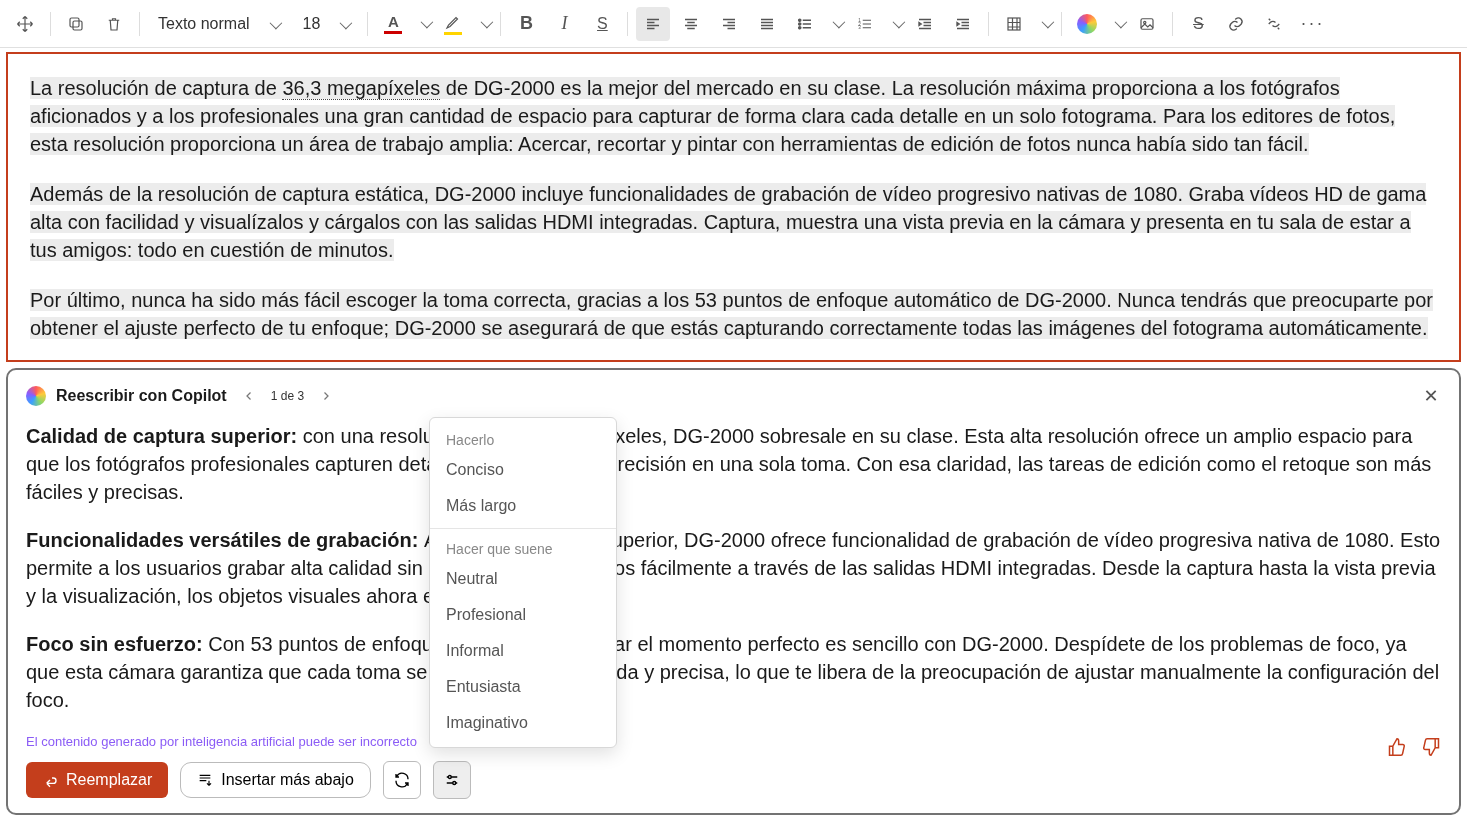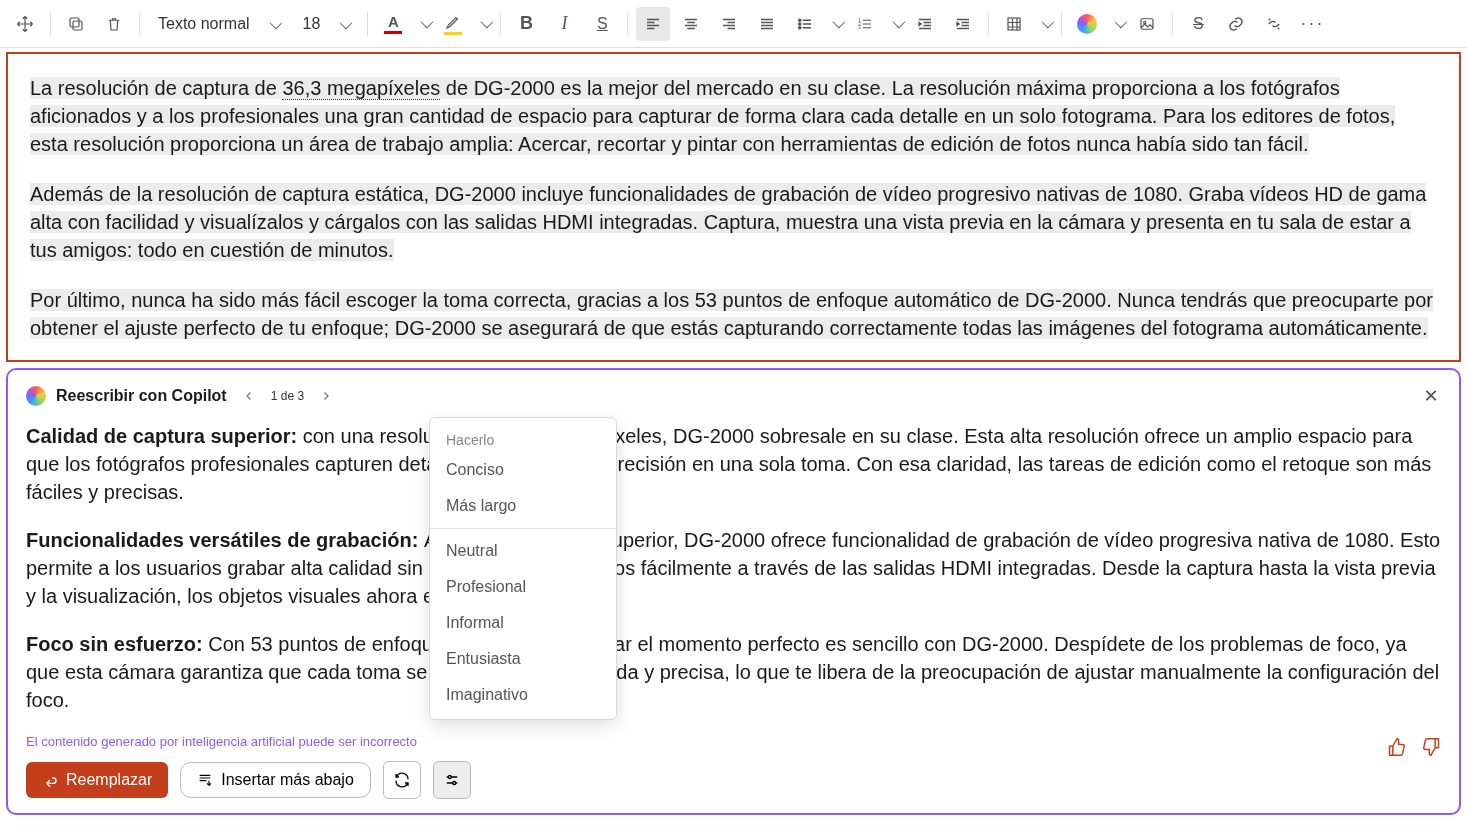--- a/index.html
+++ b/index.html
@@ -14,21 +14,21 @@
     .chev::after { content: ''; display: inline-block; width: 8px; height: 8px; border-right: 1.5px solid #666; border-bottom: 1.5px solid #666; transform: rotate(45deg) translateY(-2px); margin-left: 4px; }
     .icon-svg { width: 18px; height: 18px; }
 
     
     .doc-area { border: 2px solid #c43e1c; margin: 4px 6px; padding: 20px 22px 18px 22px; }
     .doc-area p { font-size: 20px; line-height: 1.4; margin-bottom: 22px; }
     .hl { background: #ececec; }
     .link { border-bottom: 1px dotted #444; text-align: center; }
 
     
-    .copilot { margin: 6px; border: 2px solid #8b5cf6; border-radius: 10px; padding: 14px 18px 14px 18px; position: relative; }
+    .copilot { margin: 6px; border: 2px solid #737373; border-radius: 10px; padding: 14px 18px 14px 18px; position: relative; }
     .cp-header { display: flex; align-items: center; gap: 10px; margin-bottom: 14px; }
     .cp-title { font-weight: 600; font-size: 16px; }
     .cp-nav { width: 24px; height: 24px; display:flex; align-items:center; justify-content:center; color:#777; cursor:pointer; }
     .cp-counter { font-size: 12px; color: #333; }
     .cp-close { position: absolute; right: 14px; top: 12px; width: 28px; height: 28px; display:flex; align-items:center; justify-content:center; cursor:pointer; color:#555; font-size: 18px; }
     .cp-body p { font-size: 20px; line-height: 1.4; margin-bottom: 20px; }
     .cp-body strong { font-weight: 600; }
     .cp-disc { font-size: 13px; color: #8b5cf6; margin-top: 4px; }
     .cp-footer { display:flex; align-items:center; gap: 12px; margin-top: 12px; }
     .btn-primary { background:#c43e1c; color:#fff; border:none; border-radius:6px; padding: 9px 16px; font-size:16px; display:flex; align-items:center; gap:8px; cursor:pointer; }
@@ -247,19 +247,20 @@
           <circle cx="15" cy="16" r="2" fill="#fff"></circle>
         </svg>
     </button>
   </div>
 
   <div class="tone-menu">
     <div class="tone-section">Hacerlo</div>
     <div class="tone-item">Conciso</div>
     <div class="tone-item">Más largo</div>
     <div class="tone-div"></div>
+    <div class="tone-section">Hacer que suene</div>
     <div class="tone-item">Neutral</div>
     <div class="tone-item">Profesional</div>
     <div class="tone-item">Informal</div>
     <div class="tone-item">Entusiasta</div>
     <div class="tone-item">Imaginativo</div>
   </div>
 </div>
 
 </body></html>

